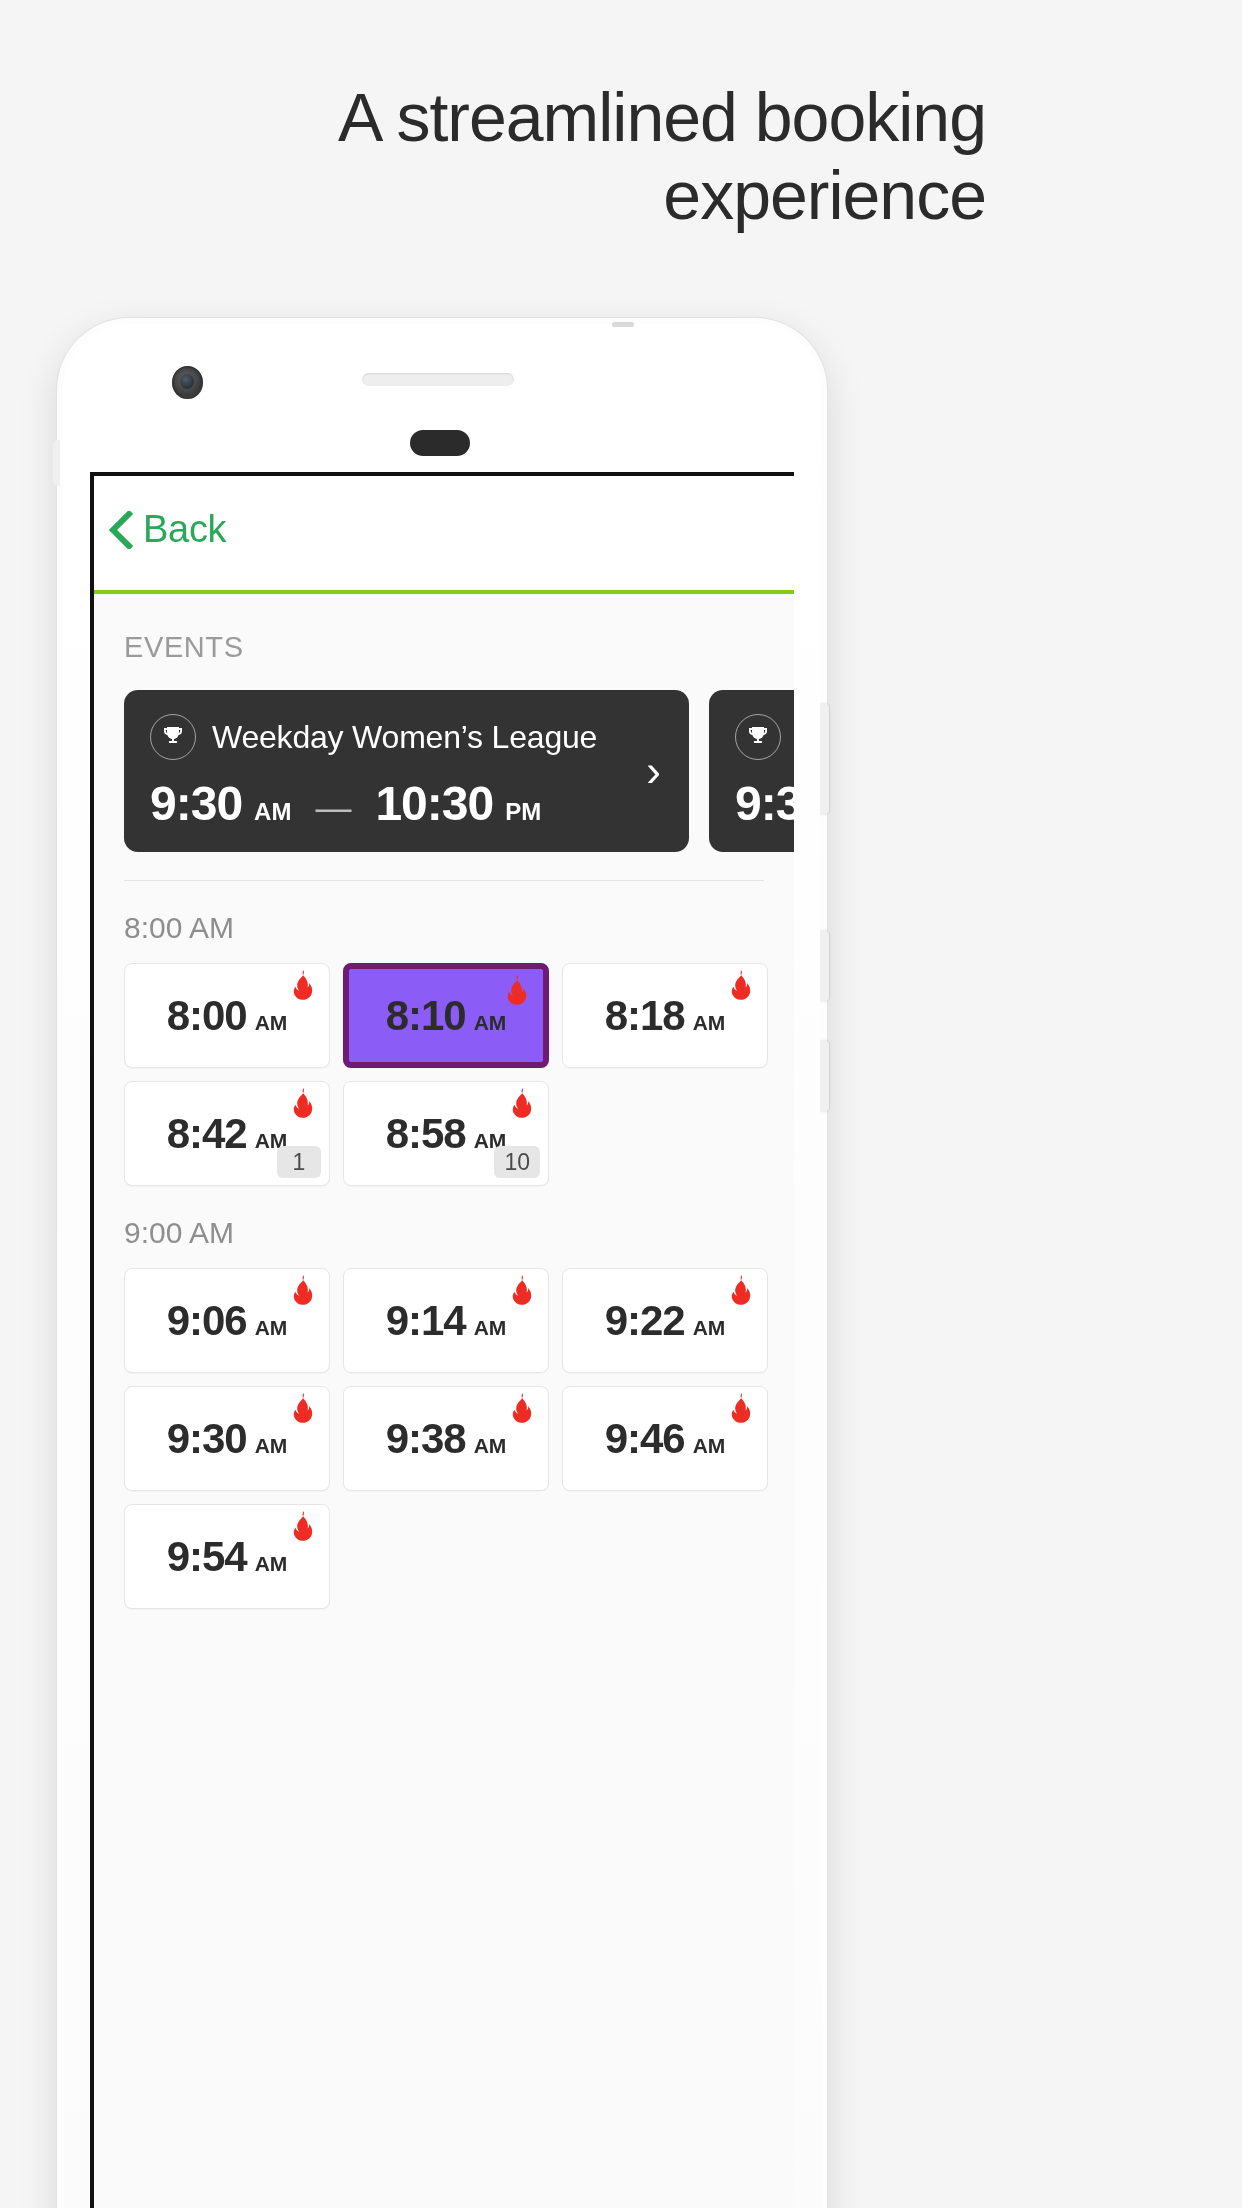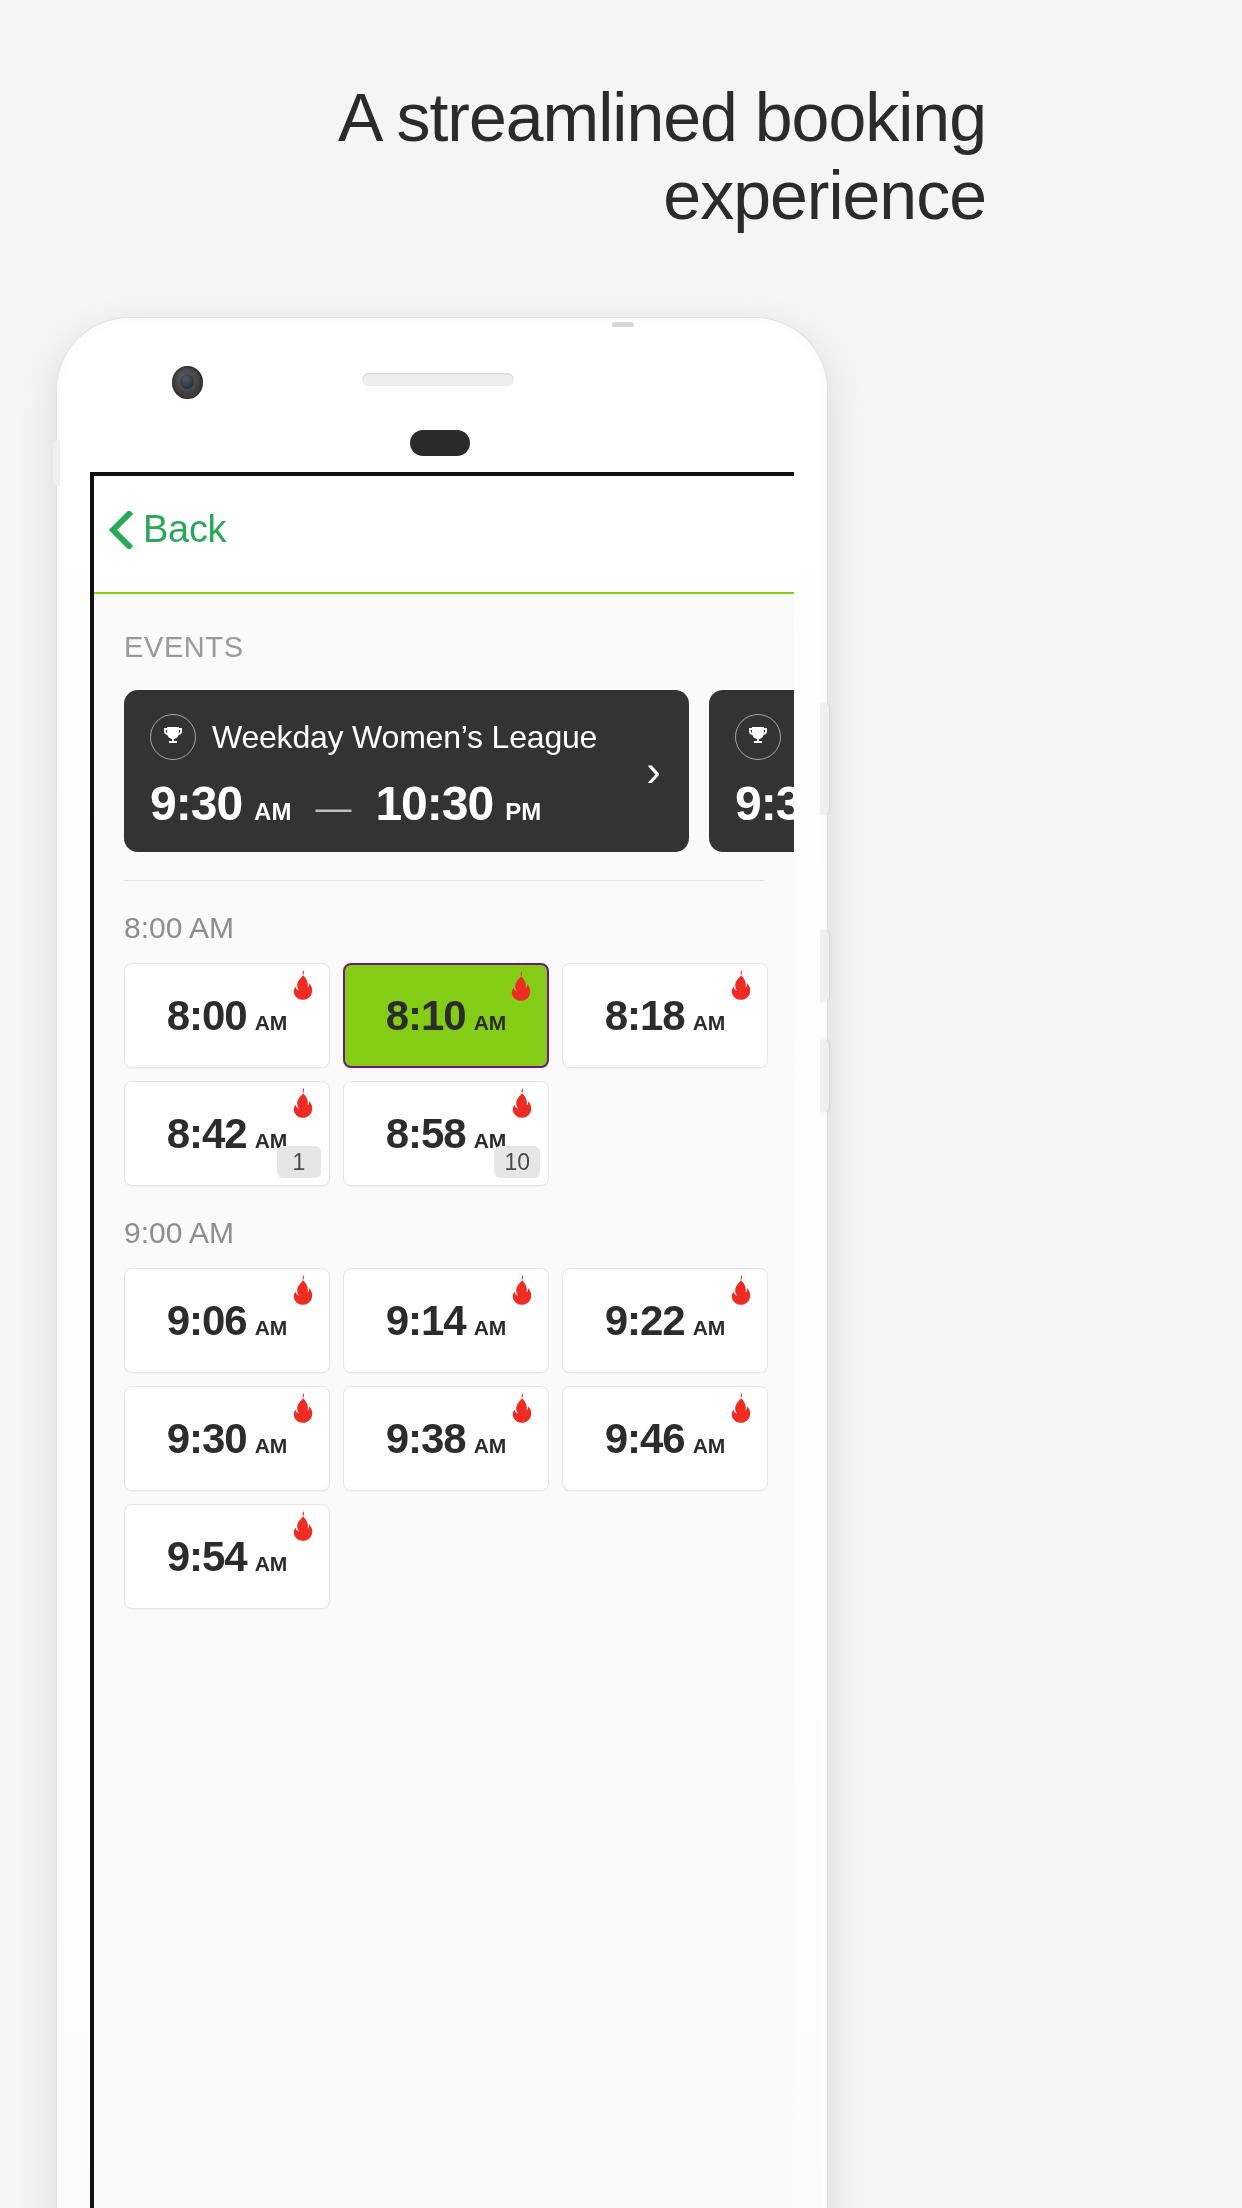--- a/index.html
+++ b/index.html
@@ -82,21 +82,21 @@
     background: #ffffff;
     border: 4px solid #111;
     border-right: none; border-bottom: none;
     overflow: hidden;
   }
   .screen-body { position:absolute; inset:0; background:#fafafa; }
 
   
   .navbar {
     position: relative; height: 118px; background: #ffffff;
-    border-bottom: 2px solid #84cc16;
+    border-bottom: 4px solid #84cc16;
   }
   .back-btn {
     position: absolute; left: 14px; top: 32px;
     display: flex; align-items: center; gap: 9px;
     color: #29a85a; cursor: pointer;
   }
   .back-chevron { display:block; width: 26px; height: 38px; }
   .back-label { font-size: 38px; font-weight: 400; color: #29a85a; letter-spacing:-.3px; }
   .nav-center {
     position: absolute; left: 0; right: 0; top: 26px; text-align: center;
@@ -150,21 +150,21 @@
     display: flex; flex-wrap: wrap; gap: 13px;
     padding: 18px 0 0 30px; width: 700px;
   }
   .slot {
     position: relative;
     width: 206px; height: 105px;
     background: #ffffff; border: 1px solid #e6e6e6; border-radius: 8px;
     display: flex; align-items: center; justify-content: center;
     box-shadow: 0 1px 1px rgba(0,0,0,.03);
   }
-  .slot.selected { background: #84cc16; border: 2px solid #701a75; }
+  .slot.selected { background: #8b5cf6; border: 6px solid #701a75; }
   .slot-time { display: flex; align-items: baseline; }
   .slot-hm { font-size: 42px; font-weight: 700; color: #2c2c2c; letter-spacing:-1px; }
   .slot-mer { font-size: 21px; font-weight: 700; color: #2c2c2c; margin-left: 8px; }
   .flame {
     position: absolute; right: 14px; top: 6px;
     width: 26px; height: 30px;
   }
   .flame svg { width: 26px; height: 30px; display:block; }
   .slot-badge {
     position: absolute; right: 8px; bottom: 7px;

